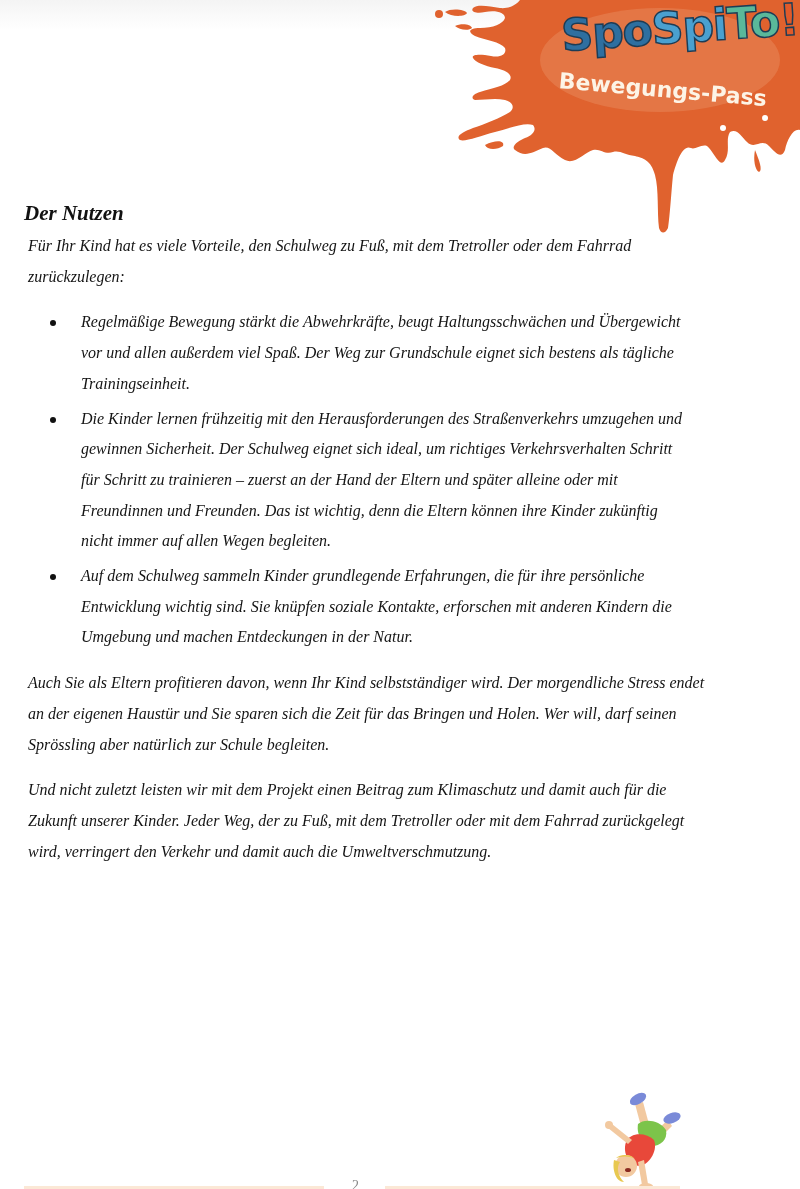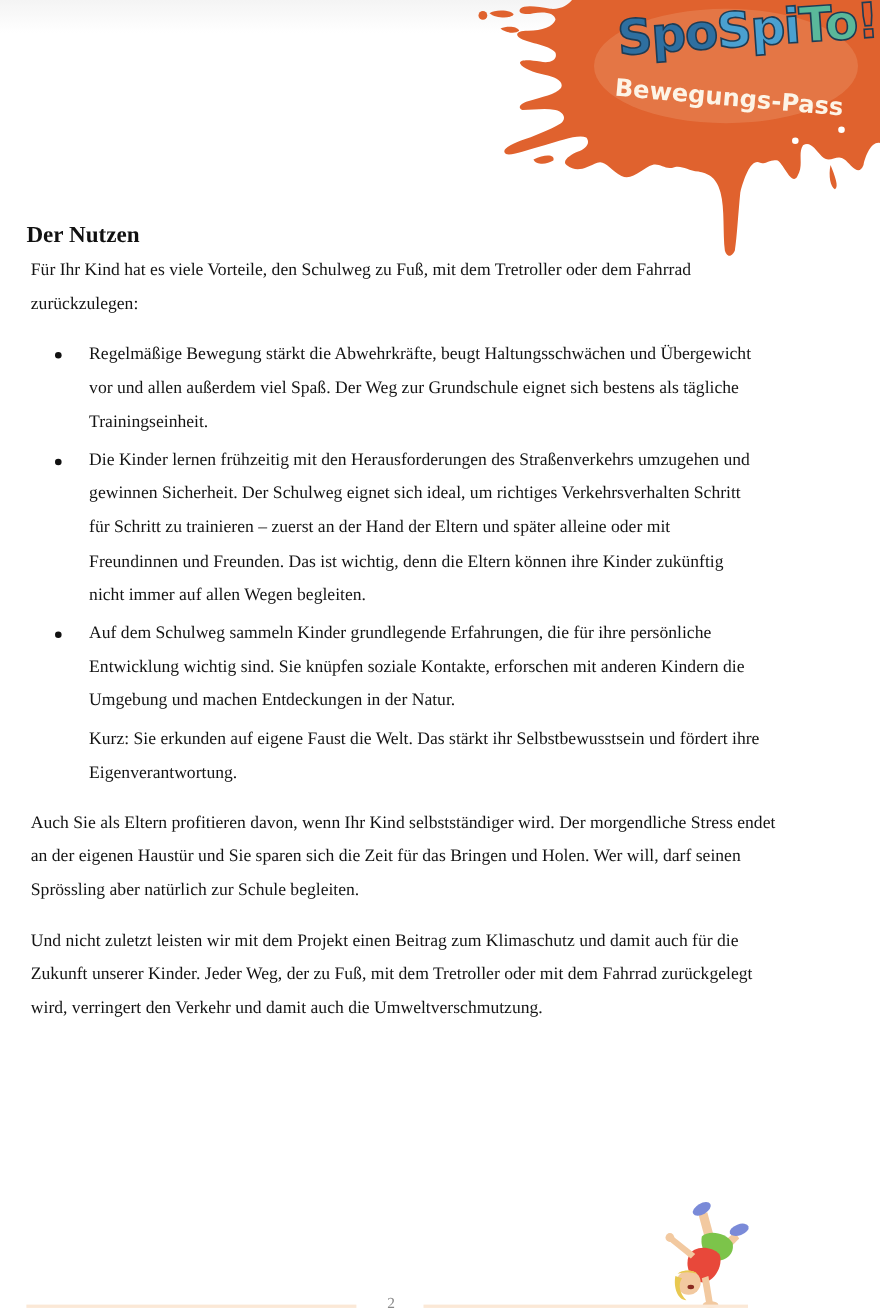--- a/index.html
+++ b/index.html
@@ -64,20 +64,21 @@
       transform: rotate(5deg);
       transform-origin: left top;
       white-space: nowrap;
     }
 
     .content {
       position: absolute;
       left: 24px;
       top: 198px;
       width: 700px;
+      font-style: italic;
     }
     h1 {
       margin: 0;
       font-size: 21px;
       font-weight: bold;
       line-height: 30px;
       color: #111;
     }
     p {
       margin: 4px;
@@ -168,21 +169,20 @@
       <span class="bullet"></span>
       <p>Regelmäßige Bewegung stärkt die Abwehrkräfte, beugt Haltungsschwächen und Übergewicht vor und allen außerdem viel Spaß. Der Weg zur Grundschule eignet sich bestens als tägliche Trainingseinheit.</p>
     </li>
     <li>
       <span class="bullet"></span>
       <p>Die Kinder lernen frühzeitig mit den Herausforderungen des Straßenverkehrs umzugehen und gewinnen Sicherheit. Der Schulweg eignet sich ideal, um richtiges Verkehrsverhalten Schritt für Schritt zu trainieren – zuerst an der Hand der Eltern und später alleine oder mit Freundinnen und Freunden. Das ist wichtig, denn die Eltern können ihre Kinder zukünftig nicht immer auf allen Wegen begleiten.</p>
     </li>
     <li>
       <span class="bullet"></span>
       <p>Auf dem Schulweg sammeln Kinder grundlegende Erfahrungen, die für ihre persönliche Entwicklung wichtig sind. Sie knüpfen soziale Kontakte, erforschen mit anderen Kindern die Umgebung und machen Entdeckungen in der Natur.</p>
-      <p>Kurz: Sie erkunden auf eigene Faust die Welt. Das stärkt ihr Selbstbewusstsein und fördert ihre Eigenverantwortung.</p>
     </li>
   </ul>
 
   <p class="para">Auch Sie als Eltern profitieren davon, wenn Ihr Kind selbstständiger wird. Der morgendliche Stress endet an der eigenen Haustür und Sie sparen sich die Zeit für das Bringen und Holen. Wer will, darf seinen Sprössling aber natürlich zur Schule begleiten.</p>
   <p class="para">Und nicht zuletzt leisten wir mit dem Projekt einen Beitrag zum Klimaschutz und damit auch für die Zukunft unserer Kinder. Jeder Weg, der zu Fuß, mit dem Tretroller oder mit dem Fahrrad zurückgelegt wird, verringert den Verkehr und damit auch die Umweltverschmutzung.</p>
 </div>
 
 <svg class="kid" viewBox="0 0 90 99" xmlns="http://www.w3.org/2000/svg">
 
   <path d="M42,40 L35,14 L43,12 L50,38 Z" fill="#f2c9a0"></path>

